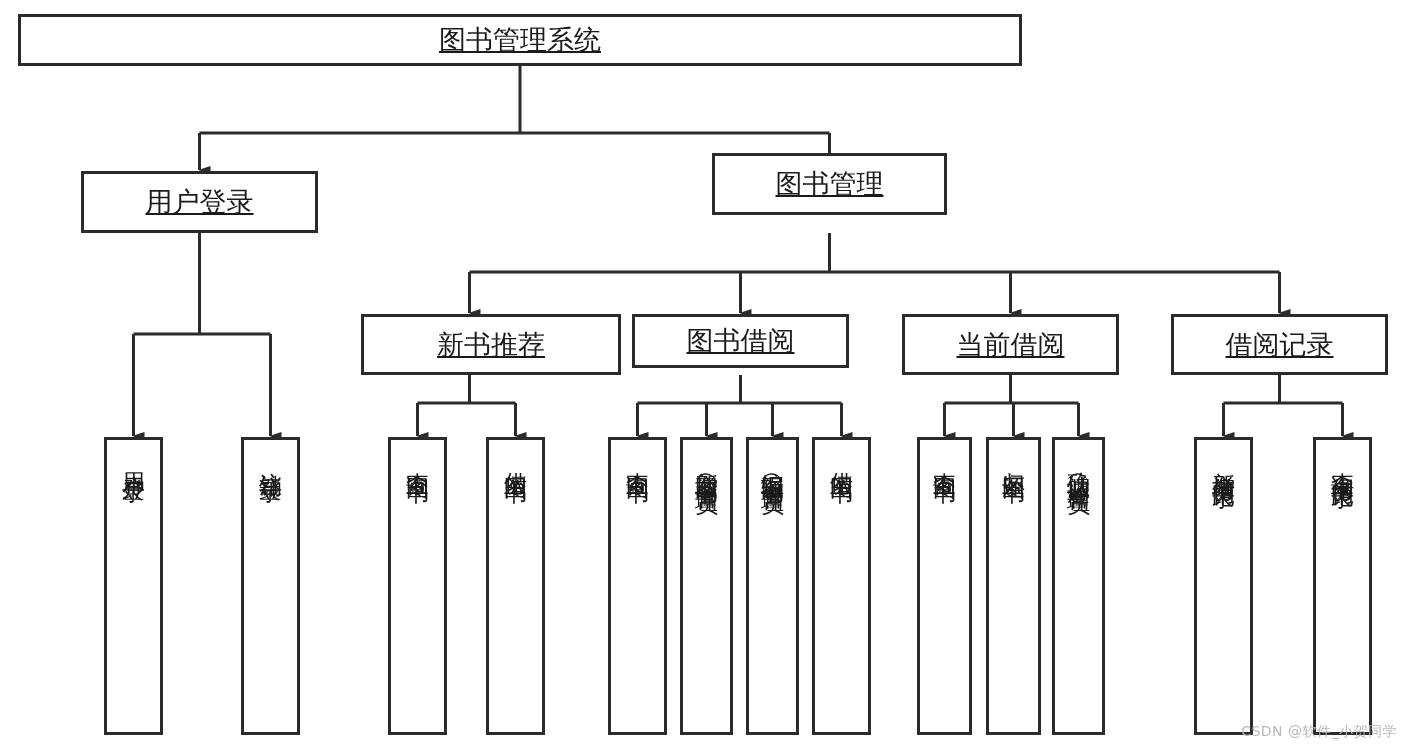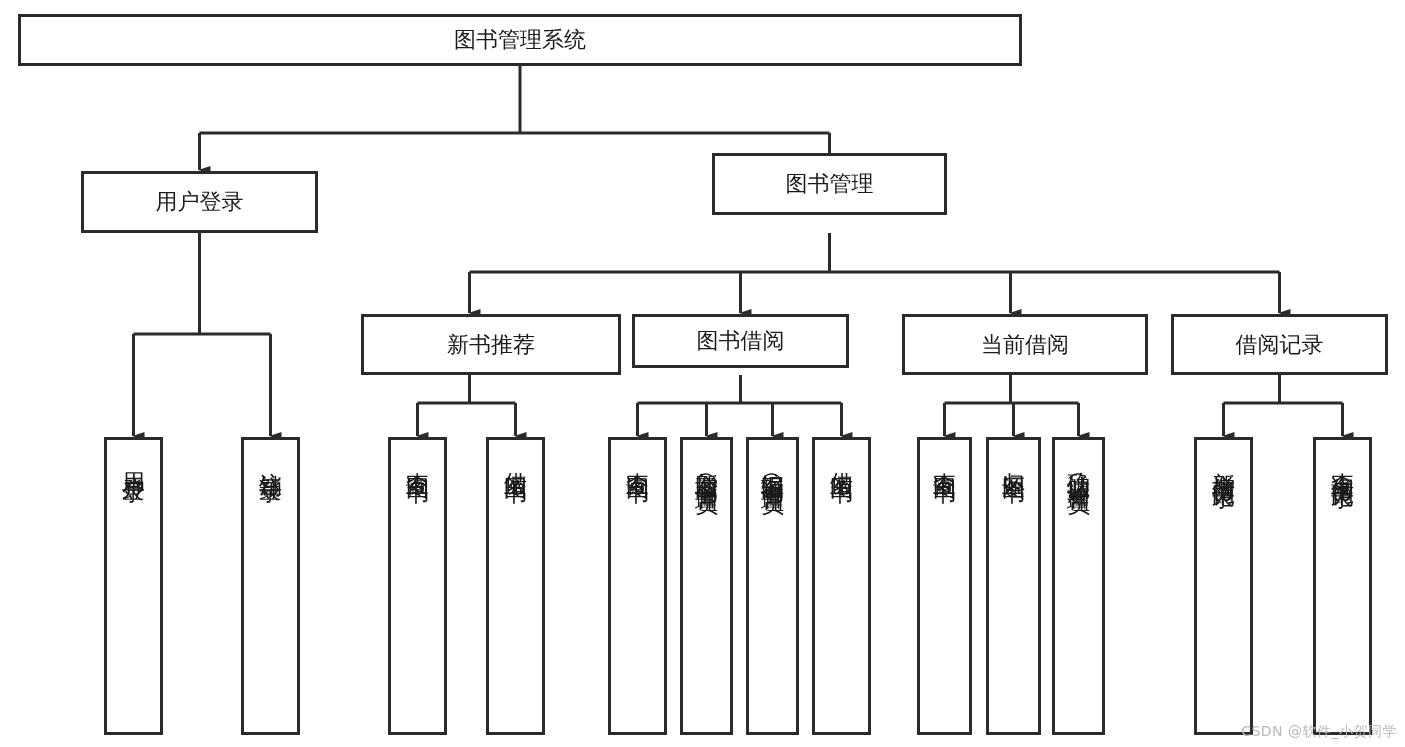--- a/index.html
+++ b/index.html
@@ -37,22 +37,23 @@
     justify-content: center;
     overflow: hidden;
   }
   .node-label {
     color: #1a1a1a;
     text-align: center;
     line-height: 1.08;
     white-space: nowrap;
   }
   .node.horizontal .node-label {
-    font-size: 22px;
+    font-size: 27px;
     writing-mode: horizontal-tb;
+    text-decoration: underline;
   }
   .node.vertical {
     align-items: flex-start;
     padding-top: 14px;
   }
   .node.vertical .node-label {
     writing-mode: vertical-rl;
     text-orientation: upright;
     font-size: 23px;
     letter-spacing: 3px;
@@ -119,21 +120,21 @@
   <div class="node horizontal" style="left: 712px; top: 153px; width: 235px; height: 62px;">
     <span class="node-label">图书管理</span>
   </div>
 
   <div class="node horizontal" style="left: 361px; top: 314px; width: 260px; height: 61px;">
     <span class="node-label">新书推荐</span>
   </div>
   <div class="node horizontal" style="left: 632px; top: 314px; width: 217px; height: 54px;">
     <span class="node-label">图书借阅</span>
   </div>
-  <div class="node horizontal" style="left: 902px; top: 314px; width: 246px; height: 61px;">
+  <div class="node horizontal" style="left: 902px; top: 314px; width: 217px; height: 61px;">
     <span class="node-label">当前借阅</span>
   </div>
   <div class="node horizontal" style="left: 1171px; top: 314px; width: 217px; height: 61px;">
     <span class="node-label">借阅记录</span>
   </div>
 
   <div class="node vertical" style="left: 104px; top: 437px; width: 59px; height: 298px;">
     <span class="node-label">用户登录</span>
   </div>
   <div class="node vertical" style="left: 241px; top: 437px; width: 59px; height: 298px;">

